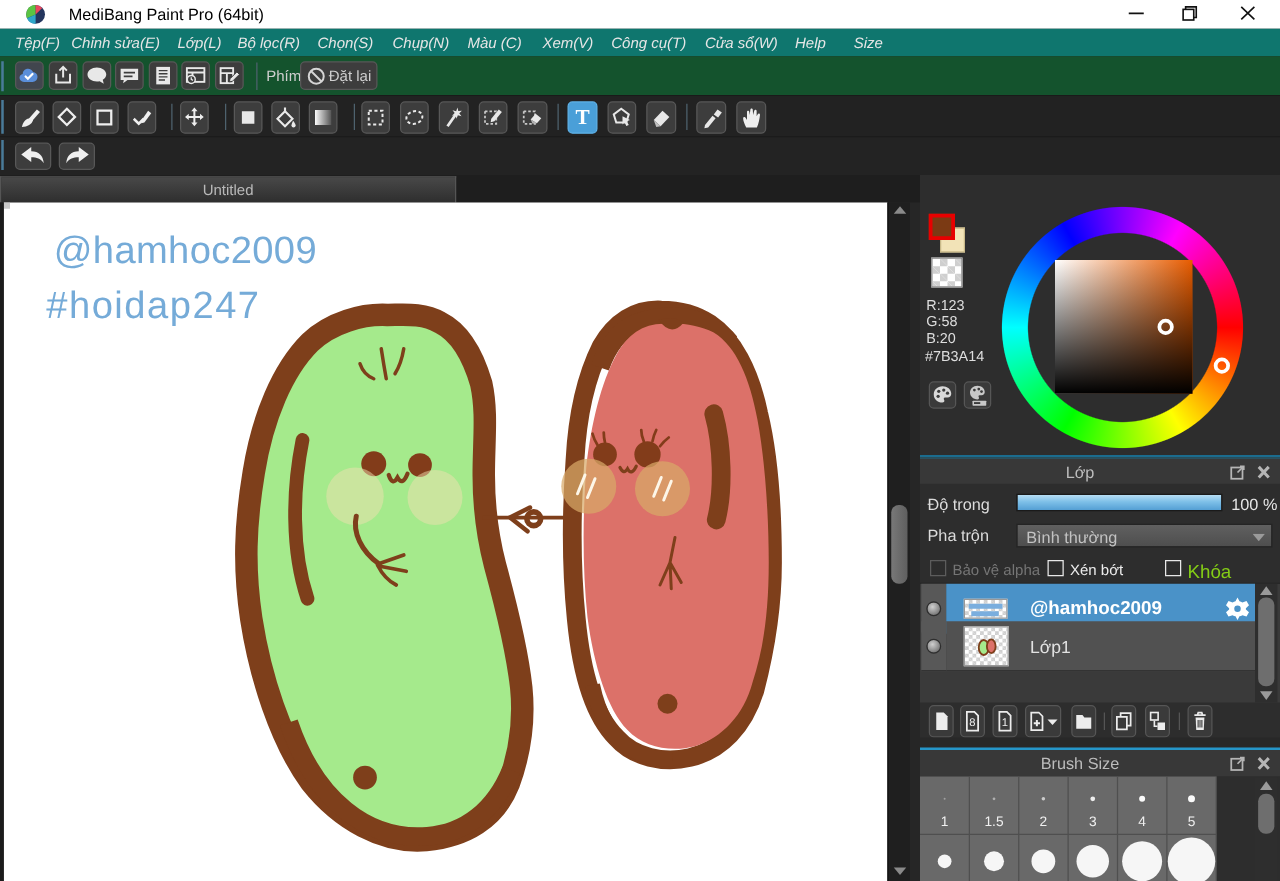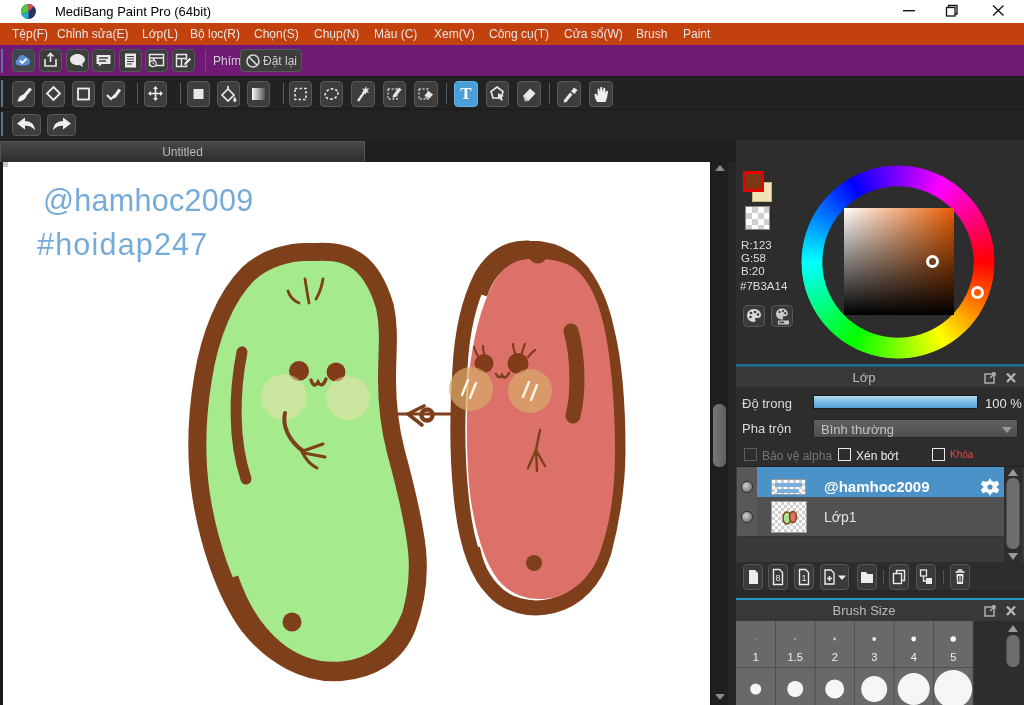--- a/index.html
+++ b/index.html
@@ -4,24 +4,24 @@
 <style>
 * { margin:0; padding:0; box-sizing:border-box; }
 html,body { width:1024px; height:705px; overflow:hidden; background:#262626;
   font-family:"Liberation Sans",sans-serif; }
 .a { position:absolute; }
 #root { position:relative; width:1024px; height:680px; }
 
 #titlebar { left:0; top:0; width:1024px; height:23px; background:#ffffff; }
 #titletext { left:55px; top:4px; font-size:13px; color:#000; }
 
-#menubar { left:0; top:23px; width:1024px; height:22px; background:#c2410c; }
+#menubar { left:0; top:23px; width:1024px; height:22px; background:#0f766e;font-style:italic; }
 .mi { position:absolute; top:4px; font-size:12px; color:#e6e6e6; }
 
-#tb1 { left:0; top:45px; width:1024px; height:32px; background:#701a75; border-bottom:1px solid #1a1a1a;}
+#tb1 { left:0; top:45px; width:1024px; height:32px; background:#14532d; border-bottom:1px solid #1a1a1a;}
 #tb2 { left:0; top:77px; width:1024px; height:33px; background:#222222; border-bottom:1px solid #1a1a1a;}
 #tb3 { left:0; top:110px; width:1024px; height:30px; background:#232323; }
 .acc { position:absolute; left:1px; width:2px; background:#4a7b99; }
 .btn { position:absolute; background:#3d3d3d; border:1px solid #585858; border-radius:4px; }
 .sep { position:absolute; width:1px; background:#4e626e; }
 
 #tabbar { left:0; top:140px; width:1024px; height:22px; background:#1e1e1e; }
 #tab { position:absolute; left:0; top:1px; width:365px; height:21px;
   background:linear-gradient(#484848,#2e2e2e); border:1px solid #555; border-bottom:none; }
 #tabtext { position:absolute; left:0; right:0; top:3px; text-align:center; font-size:12px; color:#b9b9b9; }
@@ -71,22 +71,22 @@
   <span class="mi" style="left:12px">Tệp(F)</span>
   <span class="mi" style="left:57px">Chỉnh sửa(E)</span>
   <span class="mi" style="left:142px">Lớp(L)</span>
   <span class="mi" style="left:190px">Bộ lọc(R)</span>
   <span class="mi" style="left:254px">Chọn(S)</span>
   <span class="mi" style="left:314px">Chụp(N)</span>
   <span class="mi" style="left:374px">Màu (C)</span>
   <span class="mi" style="left:434px">Xem(V)</span>
   <span class="mi" style="left:489px">Công cụ(T)</span>
   <span class="mi" style="left:564px">Cửa sổ(W)</span>
-  <span class="mi" style="left:636px">Brush</span>
-  <span class="mi" style="left:683px">Paint</span>
+  <span class="mi" style="left:636px">Help</span>
+  <span class="mi" style="left:683px">Size</span>
 </div>
 
 <div id="tb1" class="a">
   <div class="acc" style="top:4px; height:24px"></div>
   <div class="btn" style="left:12px;top:4px;width:23px;height:23px;background:#41464e">
     <svg width="21" height="21" viewBox="0 0 21 21">
           <path d="M6.2 15.5 C3.9 15.5 2.6 13.9 2.6 12.2 C2.6 10.6 3.7 9.4 5.2 9.1 C5.2 6.7 7.1 5 9.4 5 C11.2 5 12.8 6 13.4 7.6 C15.3 7.7 17 9.2 17 11.4 C17 13.7 15.3 15.5 13 15.5 Z" fill="#5a8ed9"></path>
           <path d="M7.5 11.2 L9.3 13 L13 9.2" fill="none" stroke="#fff" stroke-width="1.8" stroke-linecap="round"></path>
         </svg>
   </div>
@@ -398,21 +398,21 @@
     <span class="a" style="left:7px;top:2px;font-size:13px;color:#c3c3c3">Bình thường</span>
     <svg class="a" style="right:5px;top:7px" width="10" height="6" viewBox="0 0 10 6">
           <path d="M0 0 L10 0 L5 6 Z" fill="#9a9a9a"></path>
         </svg>
   </div>
   <div class="chk" style="left:8px;top:308px;border-color:#5c5c5c"></div>
   <div class="a" style="left:26px;top:309px;font-size:12px;color:#757575">Bảo vệ alpha</div>
   <div class="chk" style="left:102px;top:308px"></div>
   <div class="a" style="left:120px;top:309px;font-size:12px;color:#ececec">Xén bớt</div>
   <div class="chk" style="left:196px;top:308px"></div>
-  <div class="a" style="left:214px;top:309px;font-size:10px;color:#ef4444">Khóa</div>
+  <div class="a" style="left:214px;top:309px;font-size:15px;color:#84cc16">Khóa</div>
 
   <div class="a" style="left:0;top:326px;width:288px;height:96px;background:#3a3a3a;border-top:1px solid #222"></div>
   <div class="lrow" style="top:327px">
     <div class="a" style="left:0;top:0;width:20px;height:40px;background:#585858;border-bottom:1px solid #333"></div>
     <div class="a" style="left:20px;top:0;width:247px;height:40px;background:#4a92c8"></div>
     <div class="a" style="left:4px;top:14px;width:12px;height:12px;border-radius:50%;background:radial-gradient(circle at 40% 35%,#cfcfcf,#8a8a8a 60%,#5a5a5a);border:1px solid #2e2e2e"></div>
     <div class="a checker" style="left:34px;top:12px;width:35px;height:16px;background-size:6px 6px;background-position:0 0,3px 3px;border:1px solid #999">
       <div class="a" style="left:3px;top:3px;width:27px;height:4px;background:#7aaede"></div>
       <div class="a" style="left:5px;top:9px;width:22px;height:4px;background:#7aaede"></div>
     </div>

